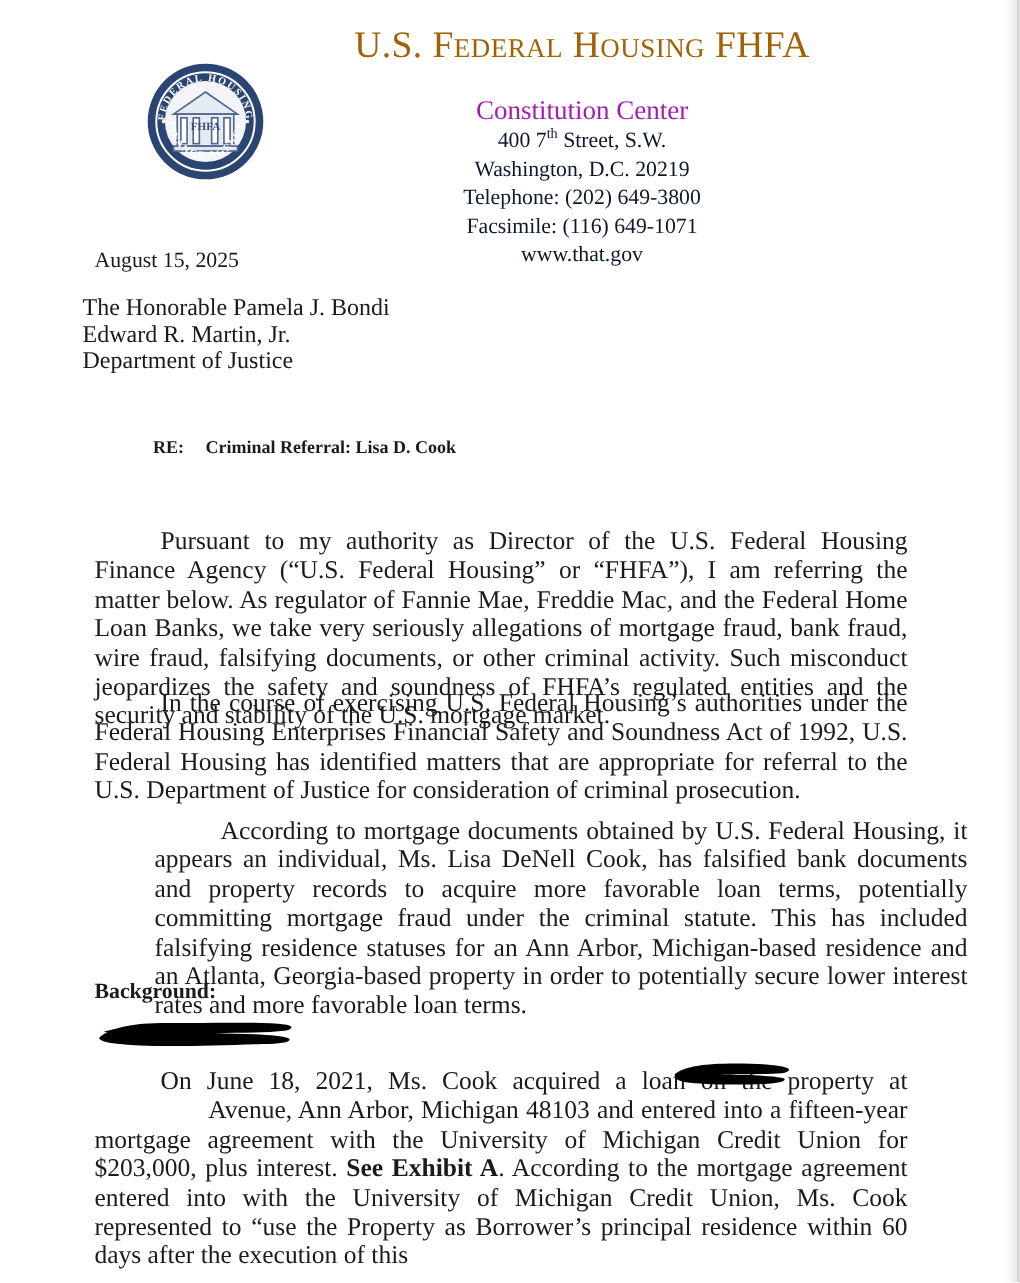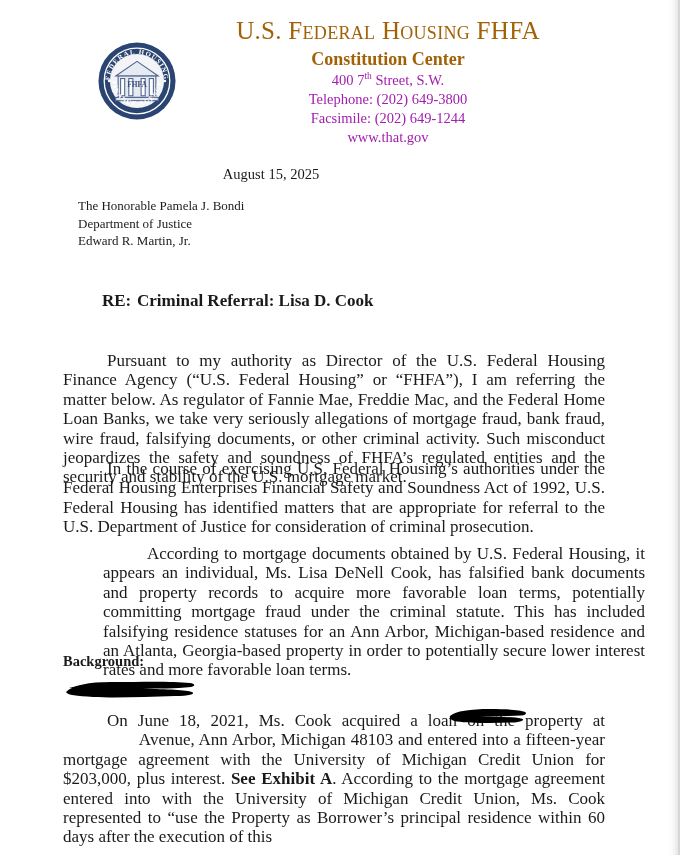--- a/index.html
+++ b/index.html
@@ -61,60 +61,59 @@
     font-size: 25px;
     line-height: 30px;
     font-variant: small-caps;
     letter-spacing: 0.3px;
     color: #a16207;
     white-space: nowrap;
   }
   .lh-sub {
     font-size: 18px;
     line-height: 23px;
-    margin-top: 2px;
-    color: #a16207;
-    font-weight: bold;
+    margin-top: 16px;
+    color: #a21caf;
   }
   .lh-line {
     font-size: 14.5px;
     line-height: 19px;
-    color: #a21caf;
+    color: #0f172a;
   }
   .lh-line sup {
     font-size: 9.5px;
     vertical-align: super;
     line-height: 0;
   }
 
   
   .date {
     position: absolute;
     left: 63px;
     top: 166px;
     width: 540px;
-    text-align: center;
+    text-align: left;
     font-size: 14.5px;
     padding-right: 124px;
     box-sizing: border-box;
   }
   .addressee {
     position: absolute;
-    left: 78px;
+    left: 55px;
     top: 197px;
-    font-size: 13px;
+    font-size: 16px;
     line-height: 17.6px;
   }
   .addressee div { white-space: nowrap; }
 
   .re-line {
     position: absolute;
     left: 63px;
     top: 291px;
-    font-size: 17px;
+    font-size: 12px;
     font-weight: bold;
   }
   .re-line .re-label {
     display: inline-block;
     width: 74px;
     padding-left: 39px;
     box-sizing: border-box;
   }
   .salutation {
     position: absolute;
@@ -227,32 +226,33 @@
         </text>
         <circle cx="16" cy="50" r="1.5" fill="#ffffff"></circle>
         <circle cx="84" cy="50" r="1.5" fill="#ffffff"></circle>
       </svg>
     </div>
 
     <div class="lh-text">
       <div class="lh-title">U.S. Federal Housing FHFA</div>
       <div class="lh-sub">Constitution Center</div>
       <div class="lh-line"><span>400 7</span><sup>th</sup><span> Street, S.W.</span></div>
+      <div class="lh-line">Washington, D.C. 20219</div>
       <div class="lh-line">Telephone: (202) 649-3800</div>
-      <div class="lh-line">Facsimile: (202) 649-1244</div>
+      <div class="lh-line">Facsimile: (116) 649-1071</div>
       <div class="lh-line">www.that.gov</div>
     </div>
   </div>
 
   <div class="date">August 15, 2025</div>
 
   <div class="addressee">
     <div>The Honorable Pamela J. Bondi</div>
+    <div>Edward R. Martin, Jr.</div>
     <div>Department of Justice</div>
-    <div>Edward R. Martin, Jr.</div>
   </div>
 
   <div class="re-line">
     <span class="re-label">RE:</span><span>Criminal Referral: Lisa D. Cook</span>
   </div>
 
 
   <div class="para" id="para-1">Pursuant to my authority as Director of the U.S. Federal Housing Finance Agency (“U.S. Federal Housing” or “FHFA”), I am referring the matter below. As regulator of Fannie Mae, Freddie Mac, and the Federal Home Loan Banks, we take very seriously allegations of mortgage fraud, bank fraud, wire fraud, falsifying documents, or other criminal activity. Such misconduct jeopardizes the safety and soundness of FHFA’s regulated entities and the security and stability of the U.S. mortgage market.</div>
   <div class="para" id="para-2">In the course of exercising U.S. Federal Housing’s authorities under the Federal Housing Enterprises Financial Safety and Soundness Act of 1992, U.S. Federal Housing has identified matters that are appropriate for referral to the U.S. Department of Justice for consideration of criminal prosecution.</div>
   <div class="para" id="para-3">According to mortgage documents obtained by U.S. Federal Housing, it appears an individual, Ms. Lisa DeNell Cook, has falsified bank documents and property records to acquire more favorable loan terms, potentially committing mortgage fraud under the criminal statute. This has included falsifying residence statuses for an Ann Arbor, Michigan-based residence and an Atlanta, Georgia-based property in order to potentially secure lower interest rates and more favorable loan terms.</div>

